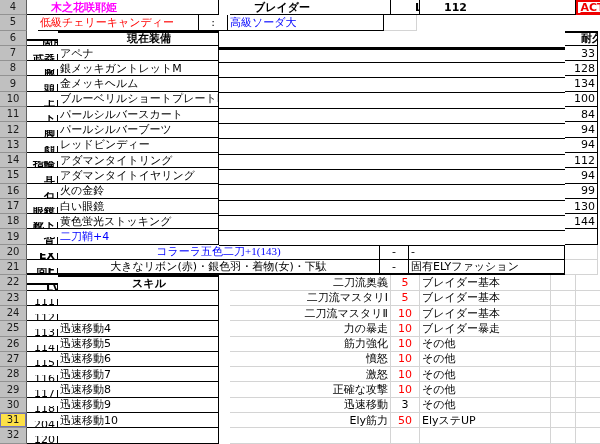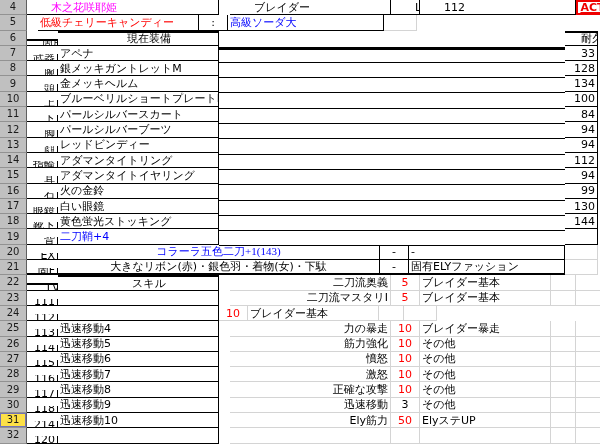--- a/index.html
+++ b/index.html
@@ -13,21 +13,21 @@
     box-sizing:border-box;display:flex;align-items:center;
     overflow:hidden;white-space:nowrap;padding:0 2px;line-height:1;
     border-right:1px solid transparent;border-bottom:1px solid transparent;
   }
   .bk{border-right-color:#000;border-bottom-color:#000;}
   .gl{border-right-color:#d4d4d4;border-bottom-color:#d4d4d4;}
   .t2{border-top:2px solid #000;}
   .b2{border-bottom-width:2px;border-bottom-color:#000;}
   .ar{justify-content:flex-end;}
   .ac{justify-content:center;}
-  .bold{font-weight:normal;padding-left:24px;}
+  .bold{font-weight:bold;padding-left:24px;}
   .mag{color:#ff00ff;}
   .red{color:#ff0000;}
   .blue{color:#0000ff;font-family:Liberation Serif, serif;}
   .rh{
     width:27px;background:#c0c0c0;justify-content:center;
     font-size:10px;color:#1a1a1a;flex:0 0 27px;
     border-right:1px solid #5f5f5f;border-bottom:1px solid #929292;
   }
   .rh.sel{background:#fde047;box-shadow:inset 0 0 0 1px #7373b5;}
   .cB{width:31px;flex:0 0 31px;margin-top:8px;}
@@ -214,20 +214,21 @@
       <div class="cell cE gl ac" style="color:#FF0000">5</div>
       <div class="cell cF gl">ブレイダー基本</div>
       <div class="cell cG gl"></div>
       <div class="cell cH gl"></div>
     </div>
 
     <div class="row">
       <div class="cell rh">24</div>
       <div class="cell cB bk ar">112</div>
       <div class="cell cC bk"></div>
+      <div class="cell cD gl ar">二刀流マスタリⅡ</div>
       <div class="cell cE gl ac" style="color:#FF0000">10</div>
       <div class="cell cF gl">ブレイダー基本</div>
       <div class="cell cG gl"></div>
       <div class="cell cH gl"></div>
     </div>
 
     <div class="row">
       <div class="cell rh">25</div>
       <div class="cell cB bk ar">113</div>
       <div class="cell cC bk">迅速移動4</div>
@@ -288,21 +289,21 @@
       <div class="cell cC bk">迅速移動9</div>
       <div class="cell cD gl ar">迅速移動</div>
       <div class="cell cE gl ac" style="color:#000000">3</div>
       <div class="cell cF gl">その他</div>
       <div class="cell cG gl"></div>
       <div class="cell cH gl"></div>
     </div>
 
     <div class="row">
       <div class="cell rh sel">31</div>
-      <div class="cell cB bk ar">214</div>
+      <div class="cell cB bk ar">204</div>
       <div class="cell cC bk">迅速移動10</div>
       <div class="cell cD gl ar">Ely筋力</div>
       <div class="cell cE gl ac" style="color:#FF0000">50</div>
       <div class="cell cF gl">ElyステUP</div>
       <div class="cell cG gl"></div>
       <div class="cell cH gl"></div>
     </div>
 
     <div class="row">
       <div class="cell rh">32</div>

